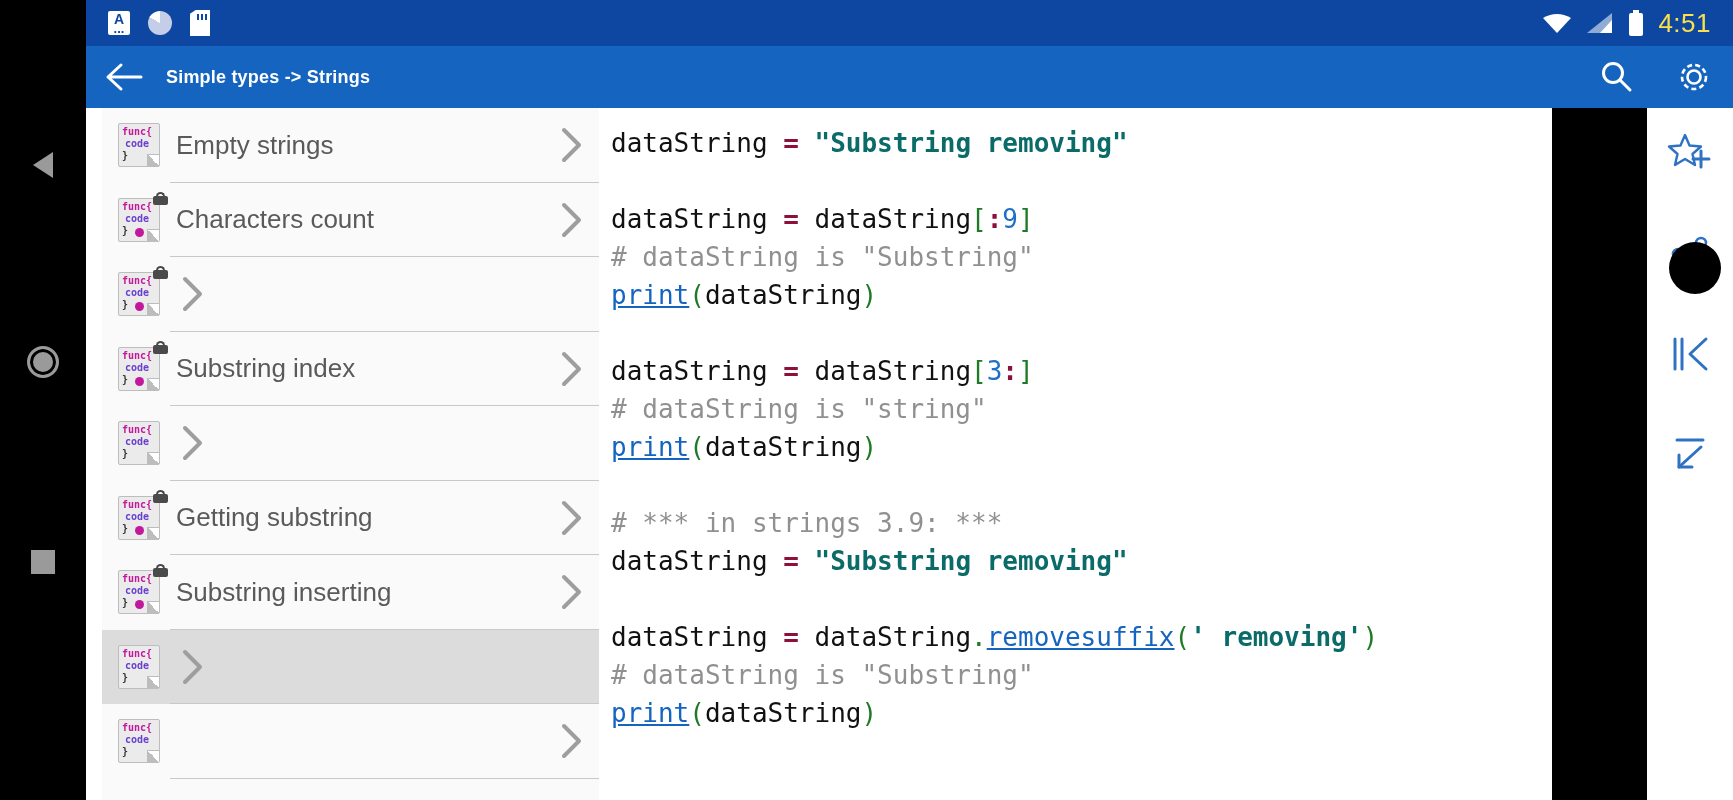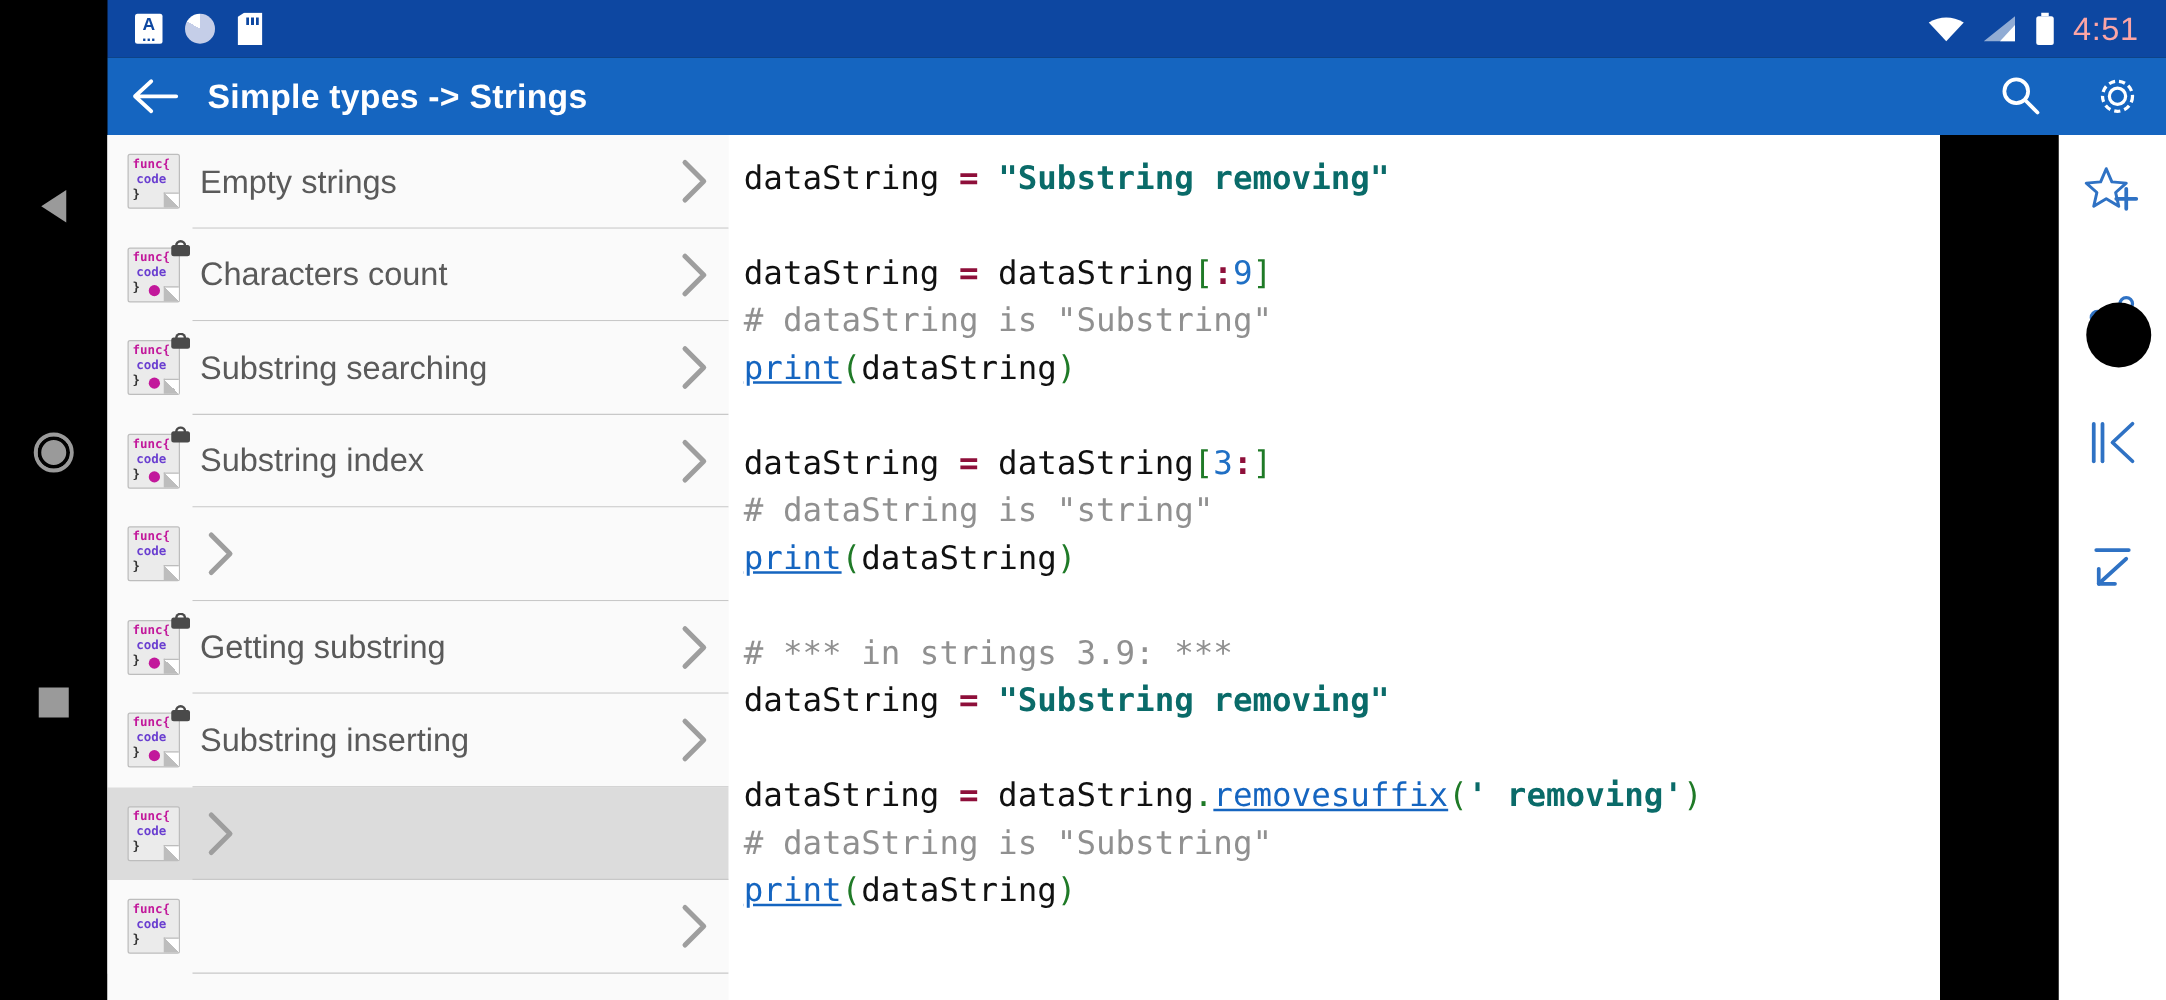--- a/index.html
+++ b/index.html
@@ -60,39 +60,39 @@
   }
   .ic-sdcard {
     width: 20px; height: 26px; background:#fff;
     clip-path: polygon(28% 0, 100% 0, 100% 100%, 0 100%, 0 14%);
     position: relative;
   }
   .ic-sdcard::after {
     content:""; position:absolute; top: 4px; right: 3px; width: 10px; height: 6px;
     background: repeating-linear-gradient(90deg,#0d47a1 0 2px, #fff 2px 4px);
   }
-  .sb-time { color:#fca5a5; font-size: 26px; font-weight: 500; letter-spacing: .5px; }
+  .sb-time { color:#fde047; font-size: 26px; font-weight: 500; letter-spacing: .5px; }
 
   
   .appbar {
     position: absolute; left: 86px; top: 46px; width: 1647px; height: 62px;
     background: #1565c0; display:flex; align-items:center;
   }
   .appbar .back { width: 76px; display:flex; align-items:center; justify-content:center; cursor:pointer;}
   .appbar .title {
-    color:#fff; font-size: 27px; font-weight: 700; letter-spacing: .2px;
+    color:#fff; font-size: 18px; font-weight: 700; letter-spacing: .2px;
     margin-left: 4px;
   }
   .appbar .spacer { flex: 1; }
   .appbar .act { width: 78px; display:flex; align-items:center; justify-content:center; cursor:pointer; }
 
   
   .content {
     position: absolute; left: 86px; top: 108px; width: 1466px; height: 692px;
-    background: #fff; display: flex;
+    background: #fff; display: flex; padding-left: 16px;
   }
 
   
   .sidebar {
     width: 497px; height: 692px; background: #fafafa; overflow: hidden;
     position: relative;
   }
   .lrow {
     display: flex; align-items: center; height: 74.5px; position: relative;
     padding-left: 16px; background: #fafafa;
@@ -273,21 +273,20 @@
           <div class="doc-icon">
             <div class="l1">func{</div>
             <div class="l2">code</div>
             <div class="l3">}</div>
             <div class="dot"></div>
             <div class="lock">
               <div class="shackle"></div>
               <div class="body"></div>
             </div>
           </div>
-          <div class="lbl">Substring searching</div>
           <div class="chev">
             <svg width="26" height="38" viewBox="0 0 26 38">
               <path d="M5 4 L20 19 L5 34" stroke="#9e9e9e" stroke-width="4" fill="none" stroke-linecap="round" stroke-linejoin="round"></path>
             </svg>
           </div>
           <div class="sep"></div>
         </div>
         <div class="lrow">
           <div class="doc-icon">
             <div class="l1">func{</div>

